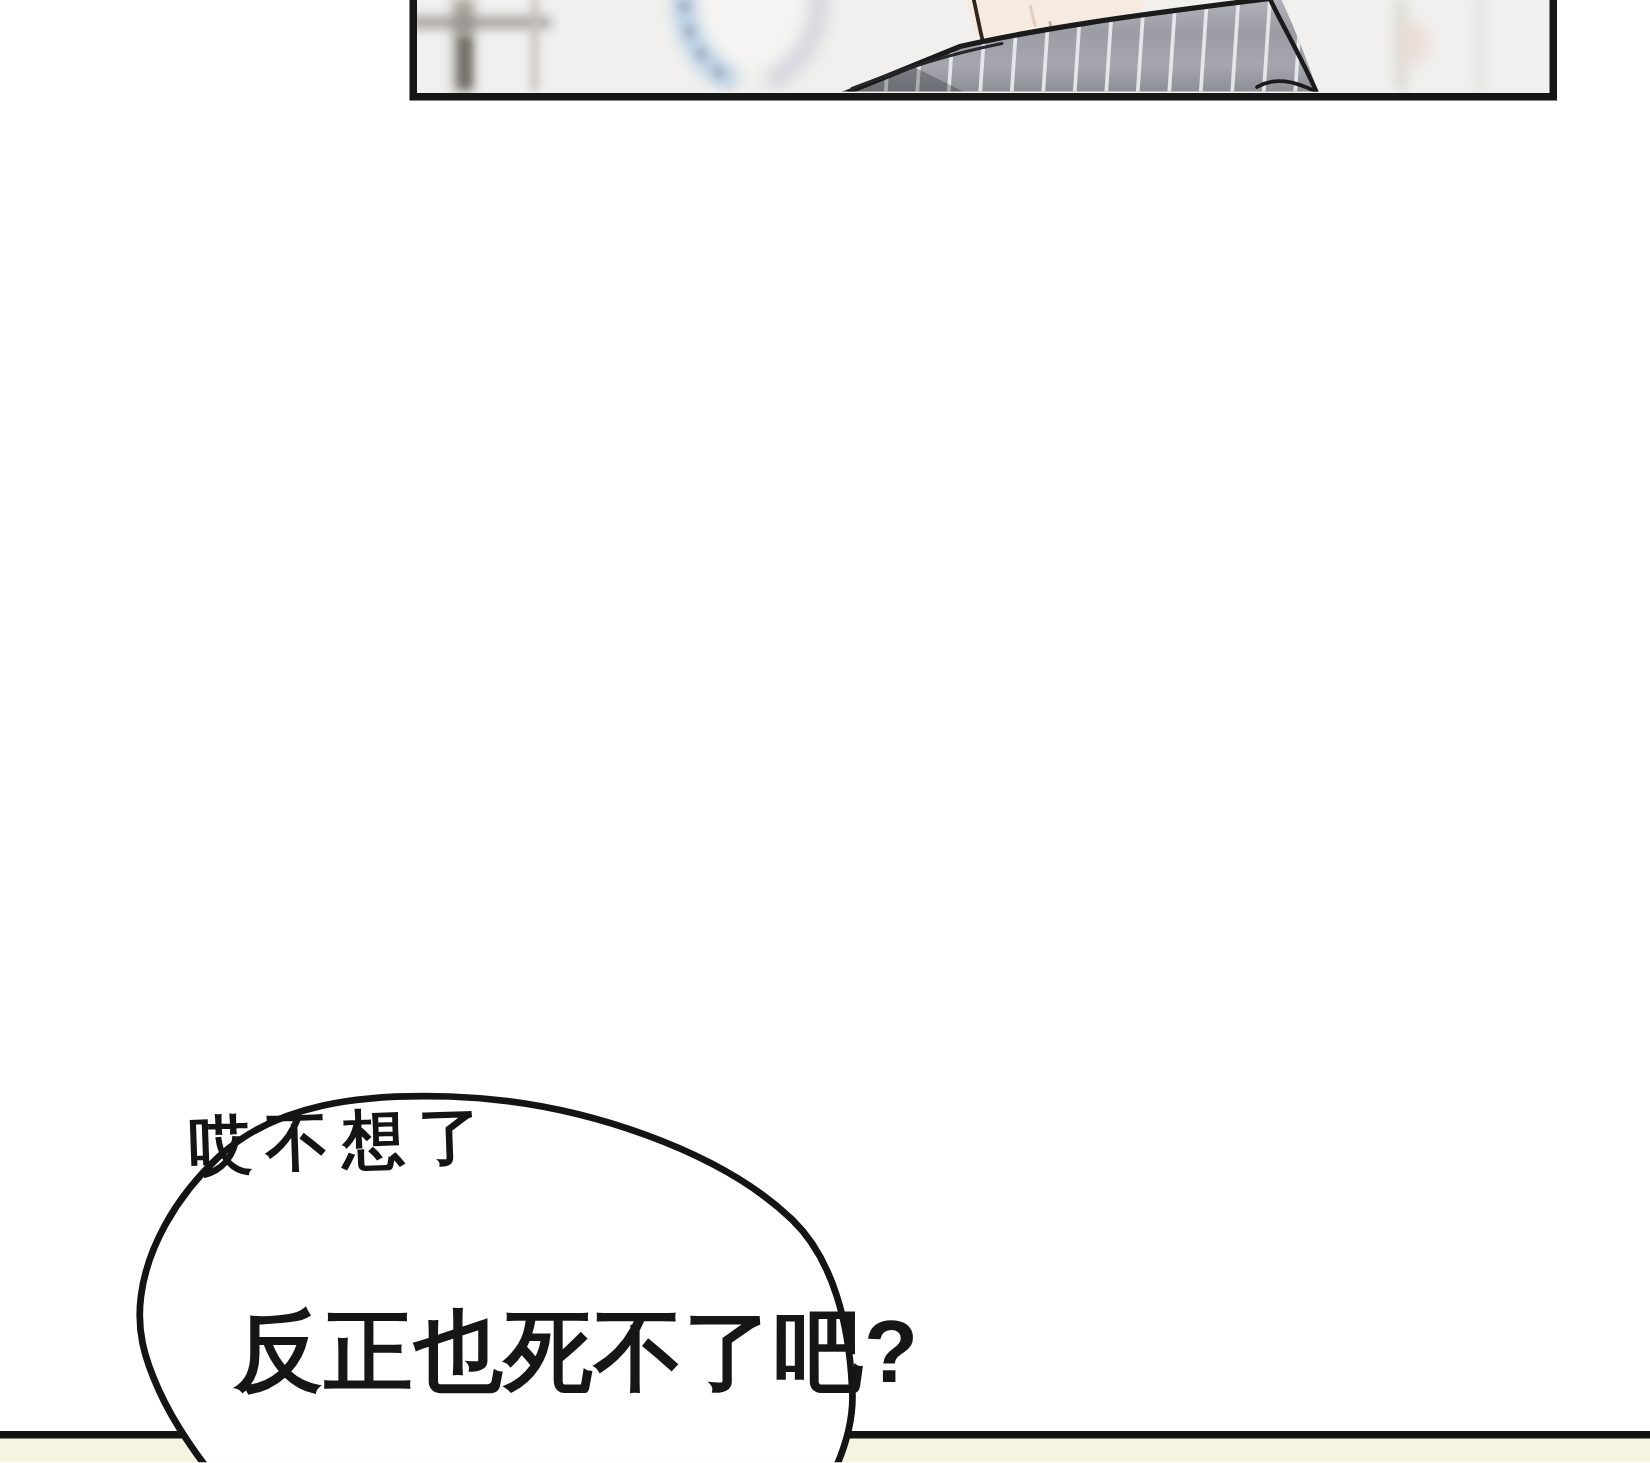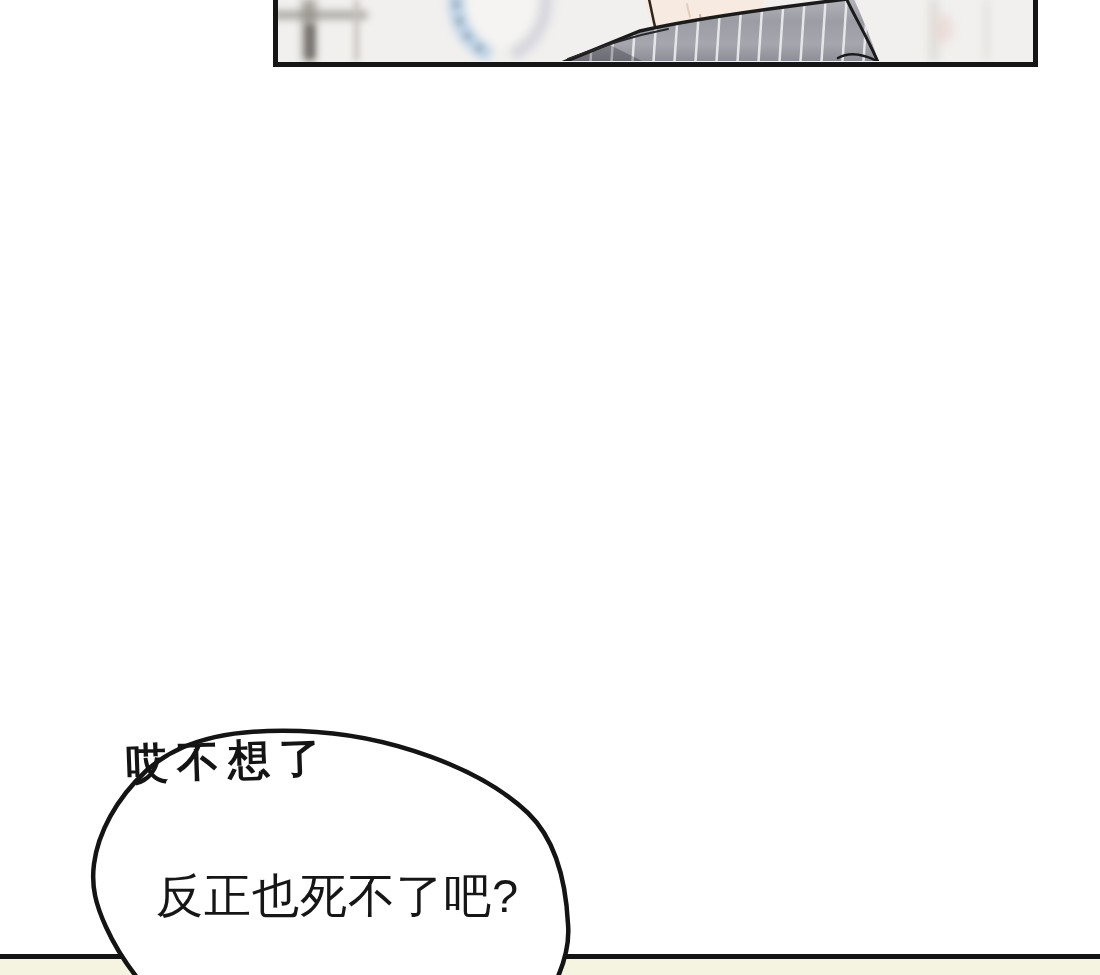--- a/index.html
+++ b/index.html
@@ -32,21 +32,21 @@
   
   .bubble-svg{position:absolute;left:0;top:0;}
   .speech-annotation{
     position:absolute;left:126px;top:740px;
     font-size:42px;font-weight:bold;color:#141414;
     letter-spacing:9px;white-space:nowrap;
     transform:rotate(-2deg);line-height:1;
   }
   .speech-line{
     position:absolute;left:156px;top:872px;
-    font-size:47px;font-weight:400;color:#161616;
+    font-size:59px;font-weight:700;color:#161616;
     letter-spacing:1px;white-space:nowrap;line-height:1;
   }
 </style>
 </head>
 <body>
 
 <div class="panel">
   <div class="panel-inner">
 
     <div class="blur-bar vbar1"></div>

